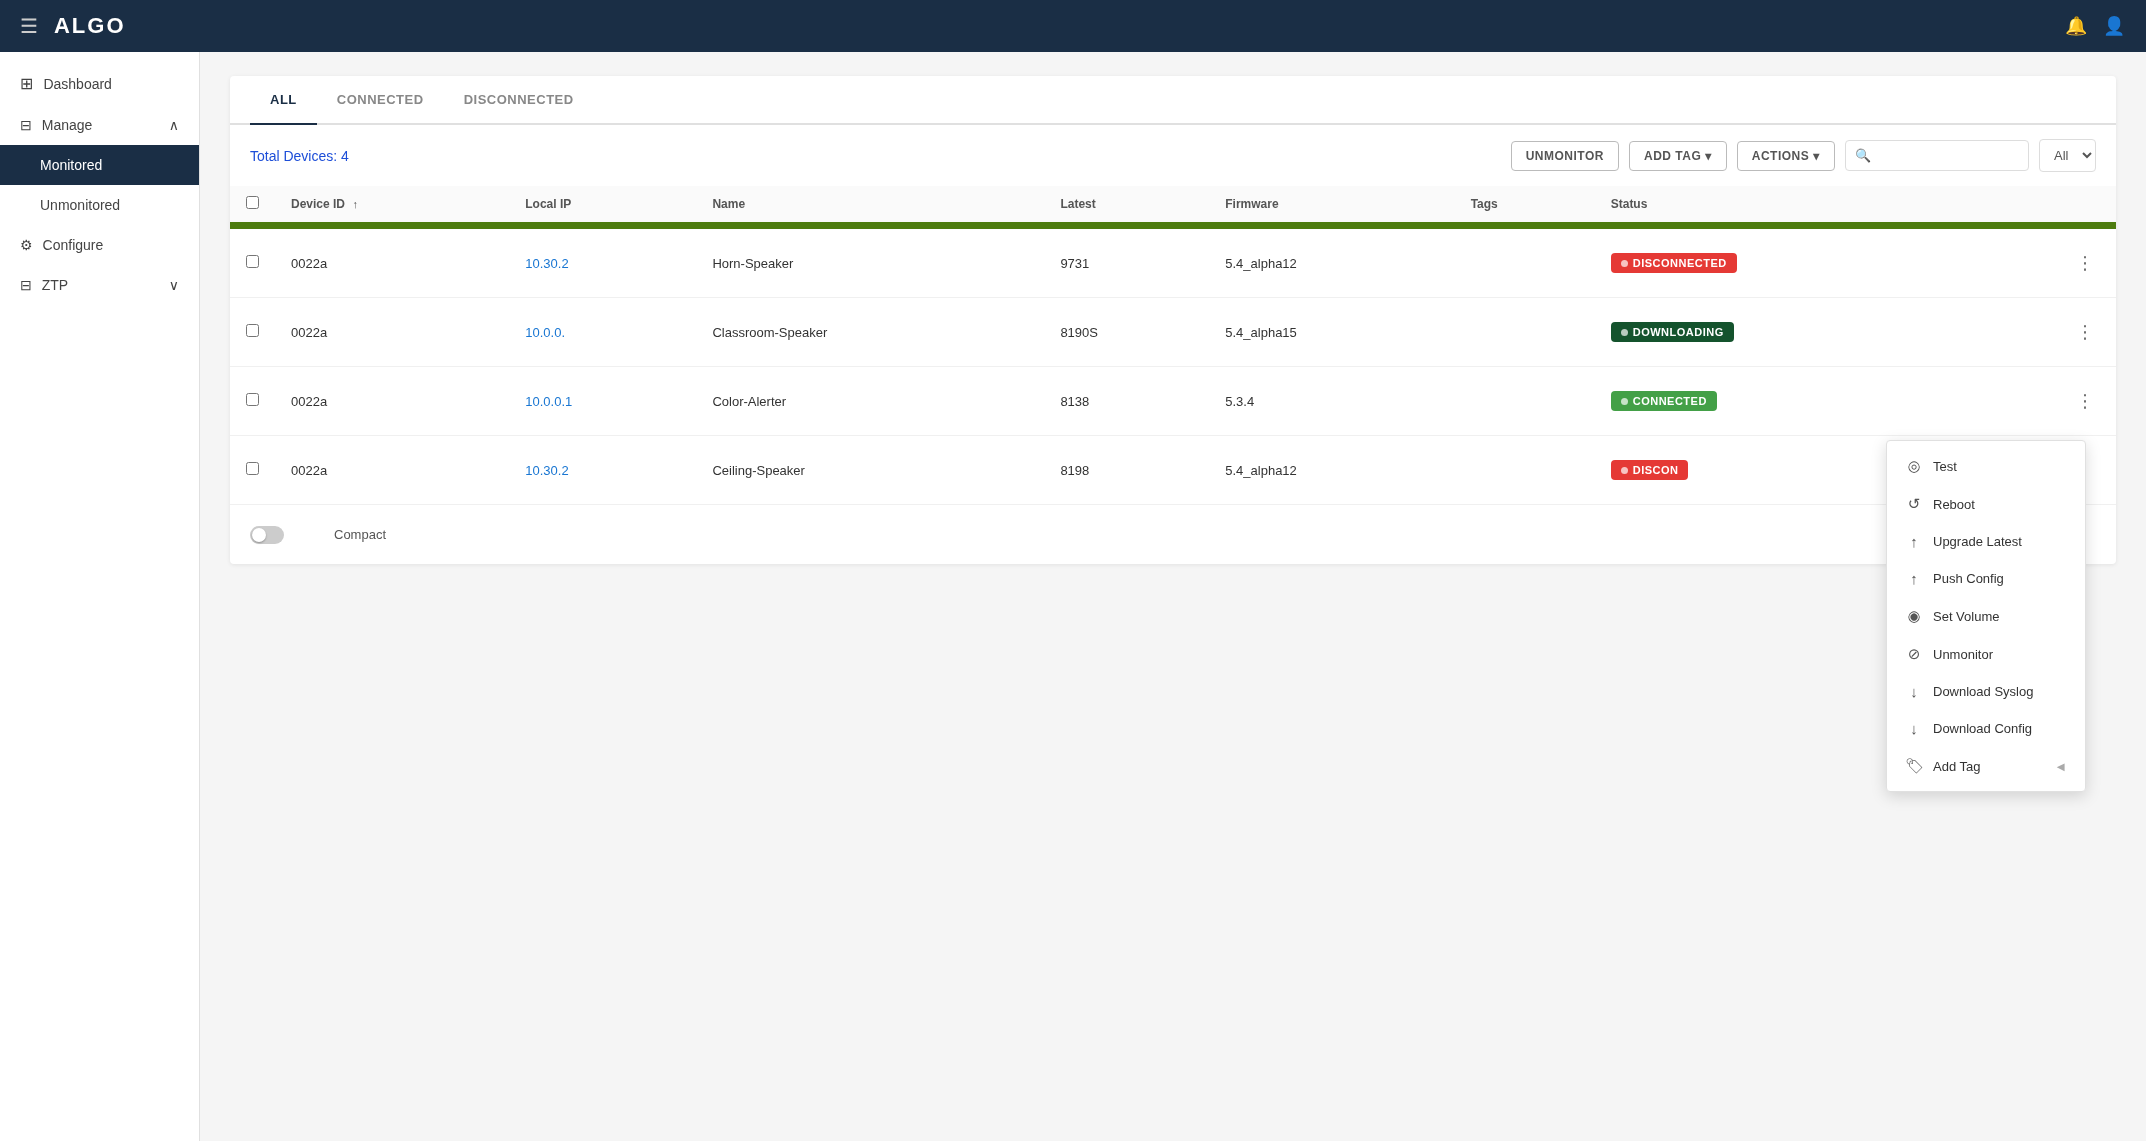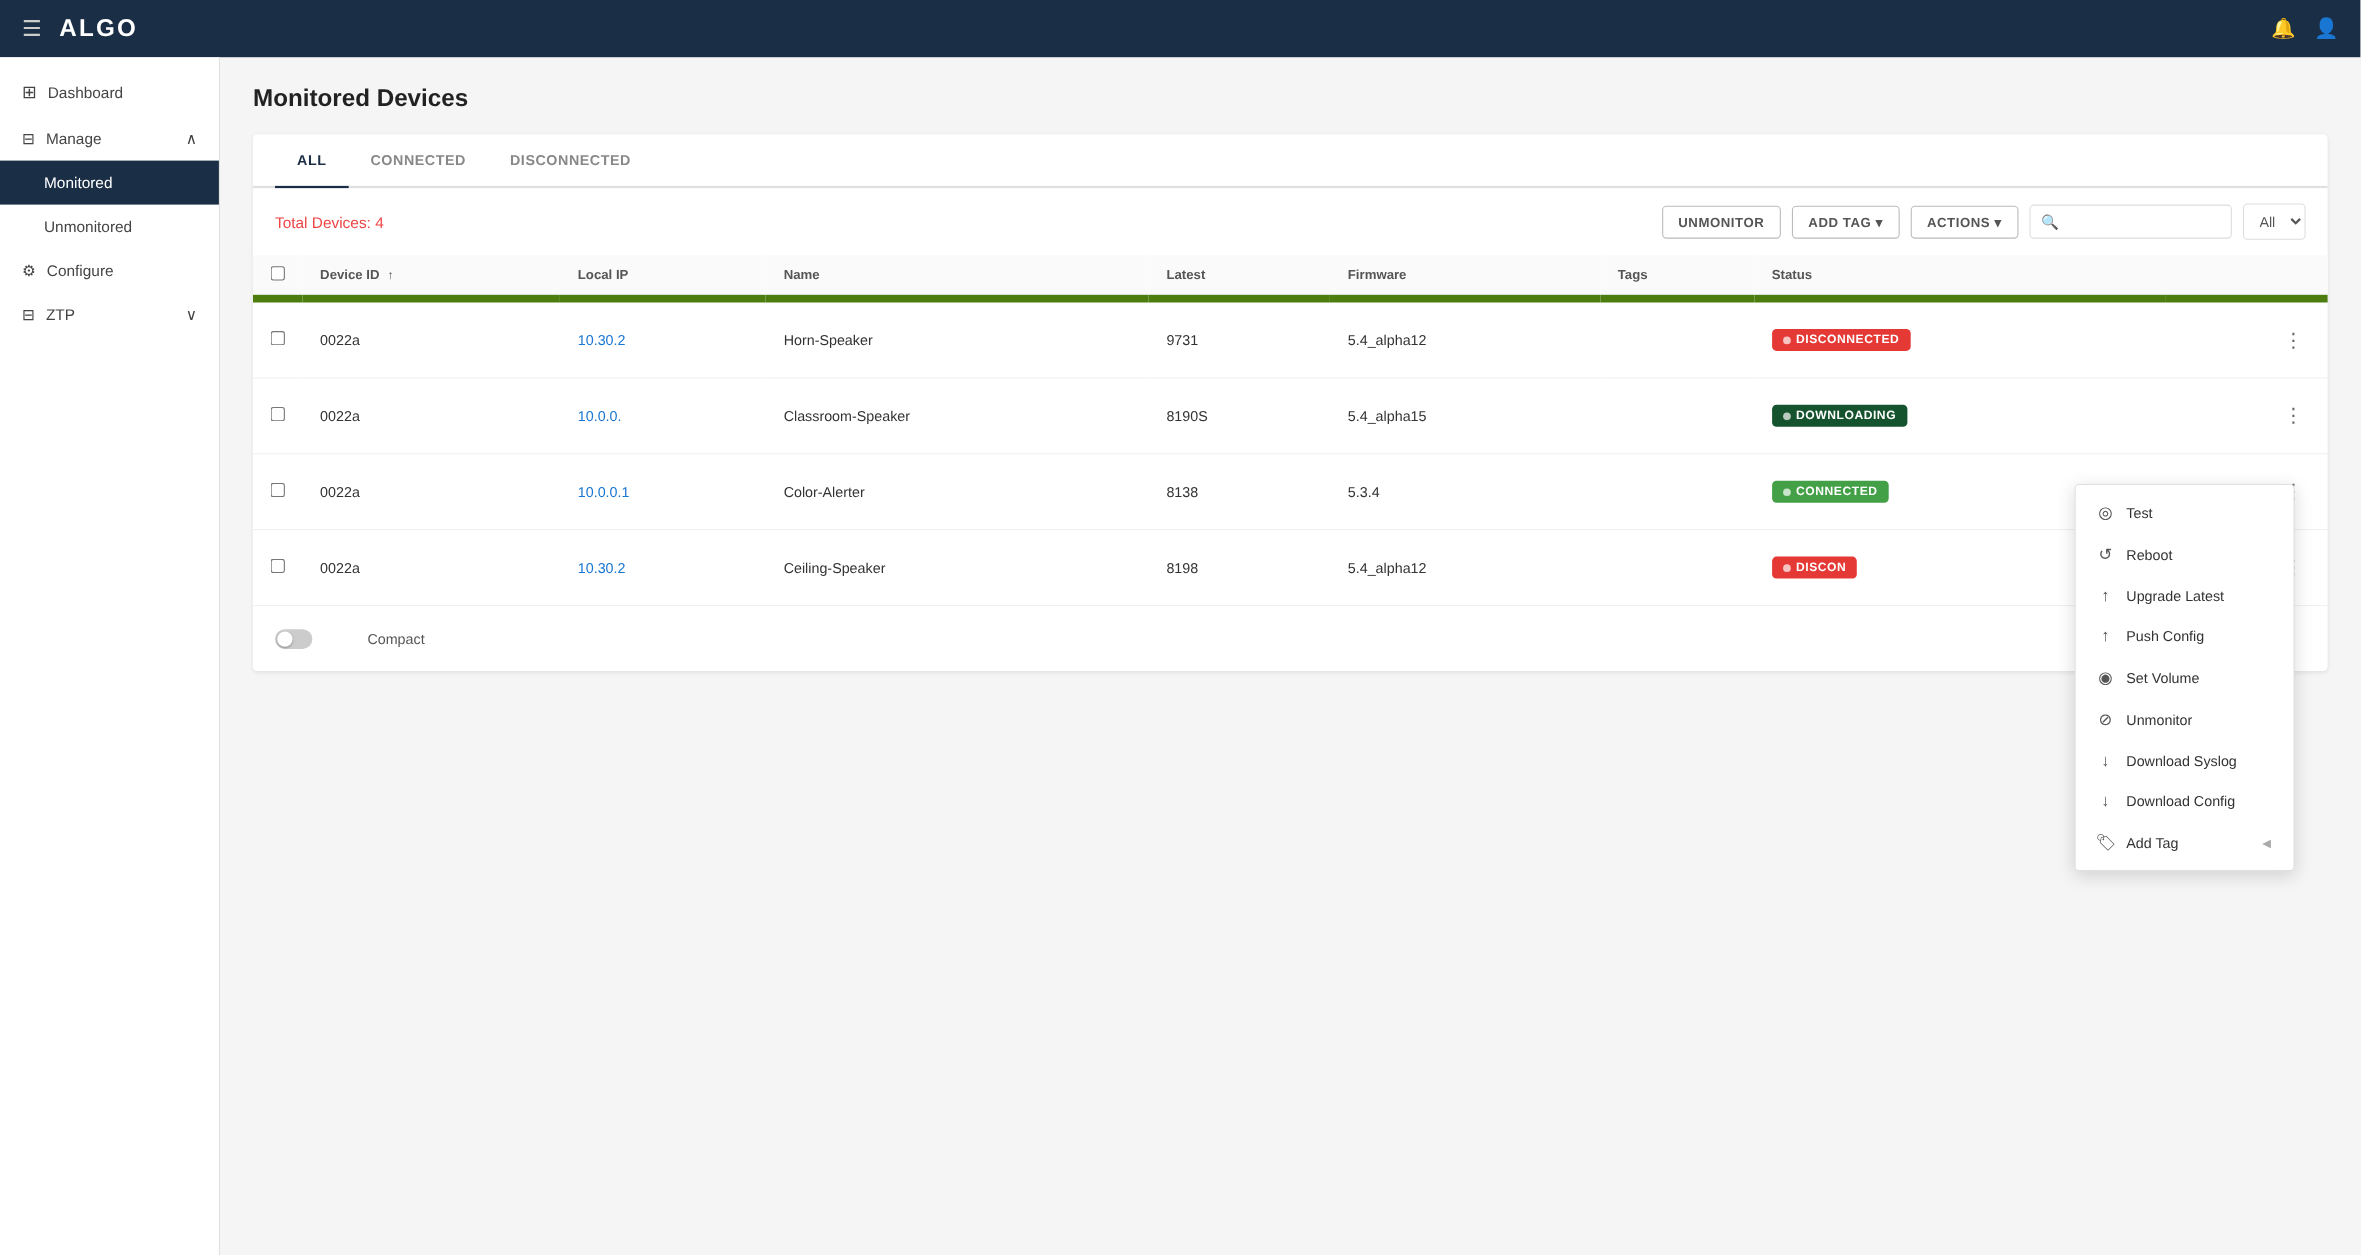--- a/index.html
+++ b/index.html
@@ -106,21 +106,21 @@
 
     
     .toolbar {
       display: flex;
       align-items: center;
       padding: 14px 20px;
       gap: 10px;
     }
     .total-devices-label {
       font-size: 14px;
-      color: #ef4444;
+      color: #1d4ed8;
       flex: 1;
     }
     .btn-outline {
       border: 1px solid #bbb;
       background: #fff;
       padding: 7px 14px;
       border-radius: 4px;
       font-size: 12px;
       font-weight: 600;
       color: #555;
@@ -315,21 +315,20 @@
       <span>Configure</span>
     </div>
     <div class="sidebar-section">
       <span class="s-icon">⊟</span>
       <span>ZTP</span>
       <span style="margin-left:auto">∨</span>
     </div>
   </aside>
 
   <main class="main-content">
-    <h1 class="page-title">Monitored Devices</h1>
 
     <div class="card">
 
       <div class="tabs">
         <div class="tab active">ALL</div>
         <div class="tab">CONNECTED</div>
         <div class="tab">DISCONNECTED</div>
       </div>
 
       <div class="toolbar">

